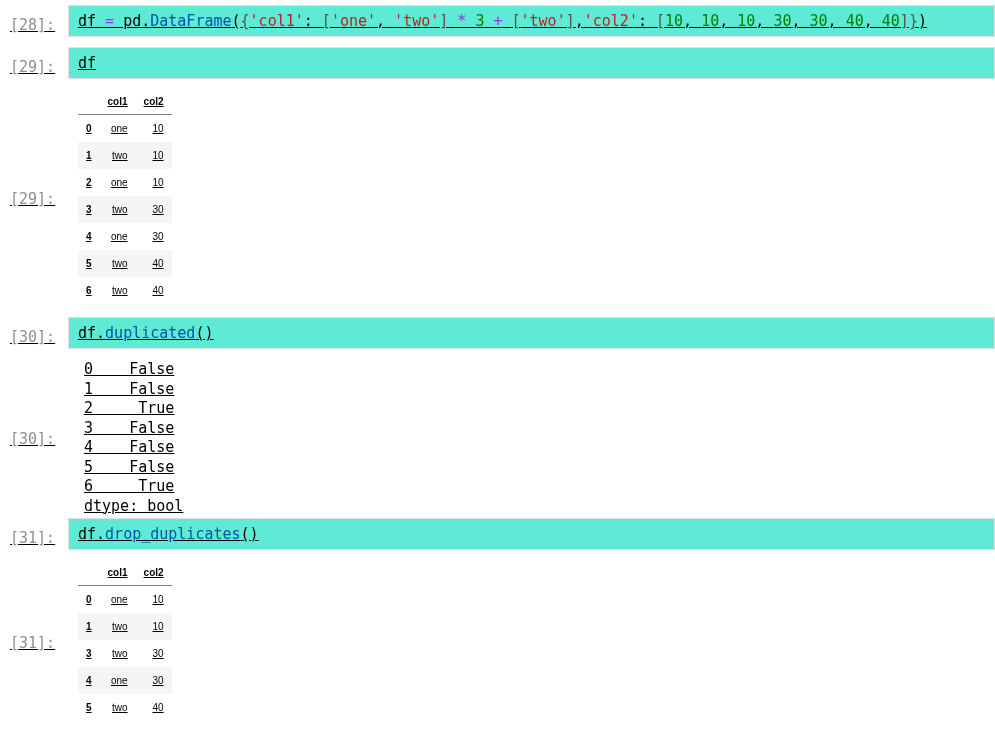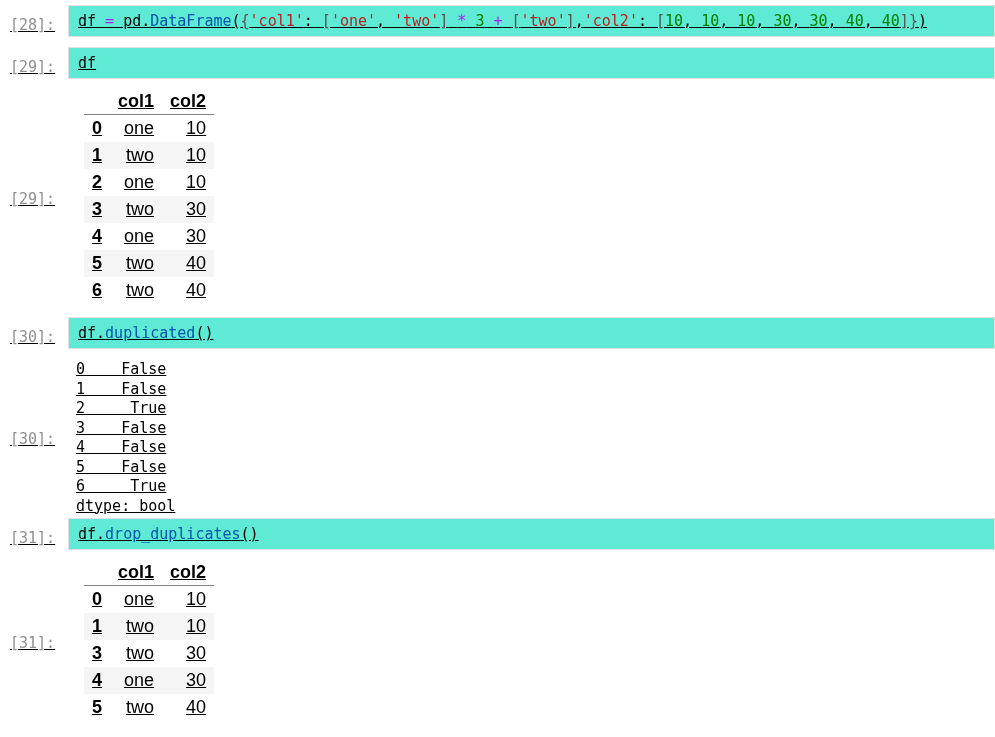--- a/index.html
+++ b/index.html
@@ -43,31 +43,31 @@
   .output-cell .prompt { padding-top: 5px; }
   .output-area { flex: 1 1 auto; }
 
   
   #out29 { margin-top: 6px; margin-bottom: 13px; }
   #out30 { margin-top: 6px; margin-bottom: 2px; }
   #out30 .prompt { padding-top: 2px; }
   #out31 { margin-top: 6px; }
 
   pre.series {
-    margin: 1px 0 0 8px;
+    margin: 1px 0 0 16px;
     font-family: "DejaVu Sans Mono", "Liberation Mono", monospace;
     font-size: 15px; line-height: 19.5px;
     color: #000000; white-space: pre;
   }
 
   table.dataframe {
     border-collapse: collapse;
-    margin-left: 16px;
+    margin-left: 10px;
     font-family: "Liberation Sans", sans-serif;
-    font-size: 18px; color: #000000;
+    font-size: 10px; color: #000000;
     border: none;
   }
   table.dataframe thead th {
     font-weight: bold; text-align: right;
     padding: 5px 8px;
     line-height: 15px;
     border-bottom: 1px solid #818181;
     vertical-align: bottom;
     min-width: 12px;
   }

